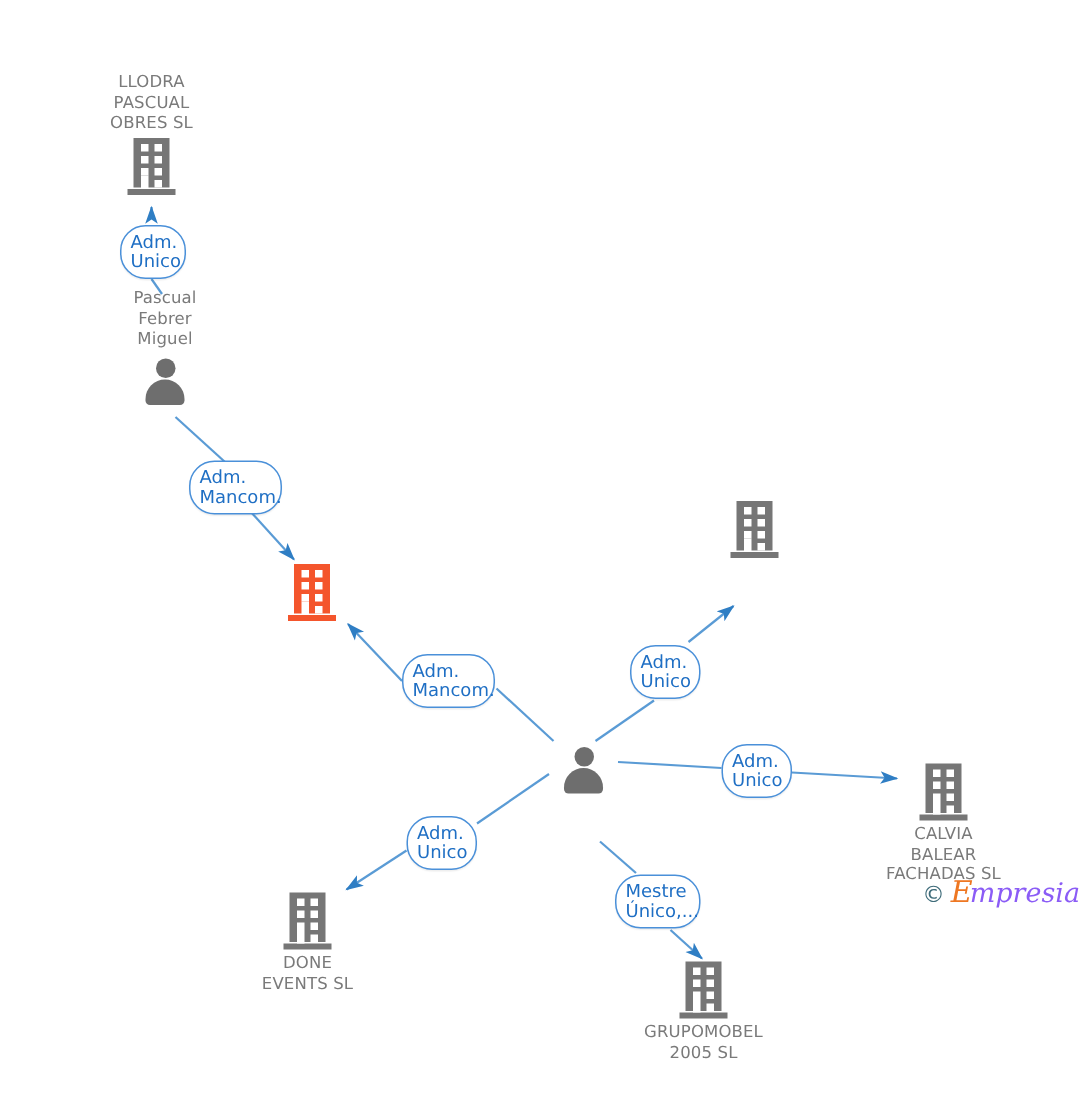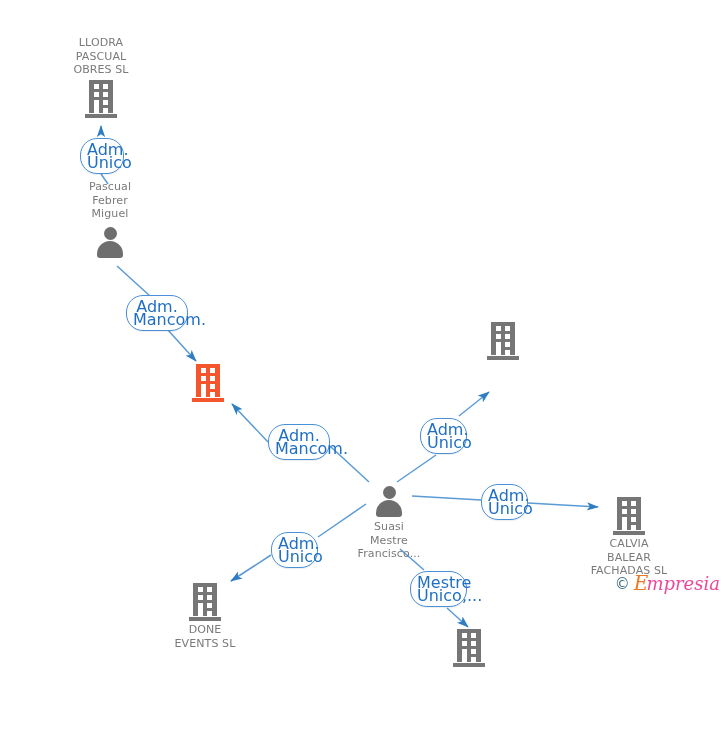--- a/index.html
+++ b/index.html
@@ -3,21 +3,21 @@
 <meta charset="utf-8">
 <style>
   html,body{margin:0;padding:0;}
   body{
     width:728px;height:740px;
     background:#ffffff;
     font-family:"DejaVu Sans", sans-serif;
     overflow:hidden;
     position:relative;
   }
-  #graph{position:absolute;left:0;top:4px;width:728px;height:596px;}
+  #graph{position:absolute;left:0;top:16px;width:728px;height:596px;}
   .edges{position:absolute;left:0;top:0;width:728px;height:740px;pointer-events:none;}
 
   
   .node{position:absolute;text-align:center;}
 
   
   .bldg{position:relative;width:32px;height:38px;margin:0 auto;}
   .bldg .body{
     position:absolute;left:4px;top:0;width:24px;height:33px;
     background:currentColor;
@@ -48,38 +48,37 @@
   }
   .cap.name{color:#7a7a7a;}
 
   
   .relbox{
     position:absolute;
     background:#ffffff;
     border:1.4px solid #4a90d9;
     border-radius:17px;
     color:#1f6fc4;
-    font-size:16px;
+    font-size:12px;
     line-height:13px;
-    text-align:center;
     padding:4px 6px 4px 6px;
     box-sizing:border-box;
     white-space:pre-line;
     box-shadow:0 1px 1px rgba(0,0,0,.07);
   }
 
   
   .watermark{
     position:absolute;right:8px;bottom:6px;
     display:flex;align-items:center;gap:4px;
     font-size:17px;
   }
   .wm-c{color:#3f6c7a;font-size:15px;}
   .wm-e{color:#ee7722;font-family:"DejaVu Serif", serif;font-style:italic;font-size:20px;line-height:18px;}
-  .wm-rest{color:#ec4899;font-family:"DejaVu Serif", serif;font-style:italic;font-size:18px;line-height:18px;margin-left:-2px;}
+  .wm-rest{color:#8b5cf6;font-family:"DejaVu Serif", serif;font-style:italic;font-size:18px;line-height:18px;margin-left:-2px;}
 </style>
 </head>
 <body>
 
 <div id="graph">
 
   <svg class="edges" width="728" height="740" viewBox="0 0 728 740" xmlns="http://www.w3.org/2000/svg">
     <defs>
       <marker id="arw" markerWidth="9" markerHeight="9" refX="7.4" refY="3.1" orient="auto" markerUnits="strokeWidth">
         <path d="M0,0.3 L8,3.1 L0,5.9 L1.9,3.1 Z" fill="#2f7ec4"></path>
@@ -167,23 +166,20 @@
       <div class="win" style="left:18px;top:28px;"></div>
         <div class="door"></div>
     </div>
   </div>
 
   <div class="node" style="left:334px;top:481px;width:110px;">
     <div class="person">
       <div class="head"></div>
         <div class="torso"></div>
     </div>
-    <div class="cap name">Suasi
-Mestre
-Francisco...</div>
   </div>
 
   <div class="node" style="left:145px;top:579px;width:120px;">
     <div class="bldg" style="color:#767676;">
       <div class="body"></div>
         <div class="base"></div>
       <div class="win" style="left:9px;top:4px;"></div>
         <div class="win" style="left:18px;top:4px;"></div>
       <div class="win" style="left:9px;top:12px;"></div>
         <div class="win" style="left:18px;top:12px;"></div>
@@ -220,20 +216,22 @@
         <div class="base"></div>
       <div class="win" style="left:9px;top:4px;"></div>
         <div class="win" style="left:18px;top:4px;"></div>
       <div class="win" style="left:9px;top:12px;"></div>
         <div class="win" style="left:18px;top:12px;"></div>
       <div class="win" style="left:9px;top:20px;"></div>
         <div class="win" style="left:18px;top:20px;"></div>
       <div class="win" style="left:18px;top:28px;"></div>
         <div class="door"></div>
     </div>
+    <div class="cap">GRUPOMOBEL
+2005 SL</div>
   </div>
 
   <div class="relbox" style="left:80px;top:134px;width:44px;height:36px;">Adm.
 Unico</div>
 
   <div class="relbox" style="left:126px;top:291px;width:62px;height:36px;">Adm.
 Mancom.</div>
 
   <div class="relbox" style="left:268px;top:420px;width:62px;height:36px;">Adm.
 Mancom.</div>

